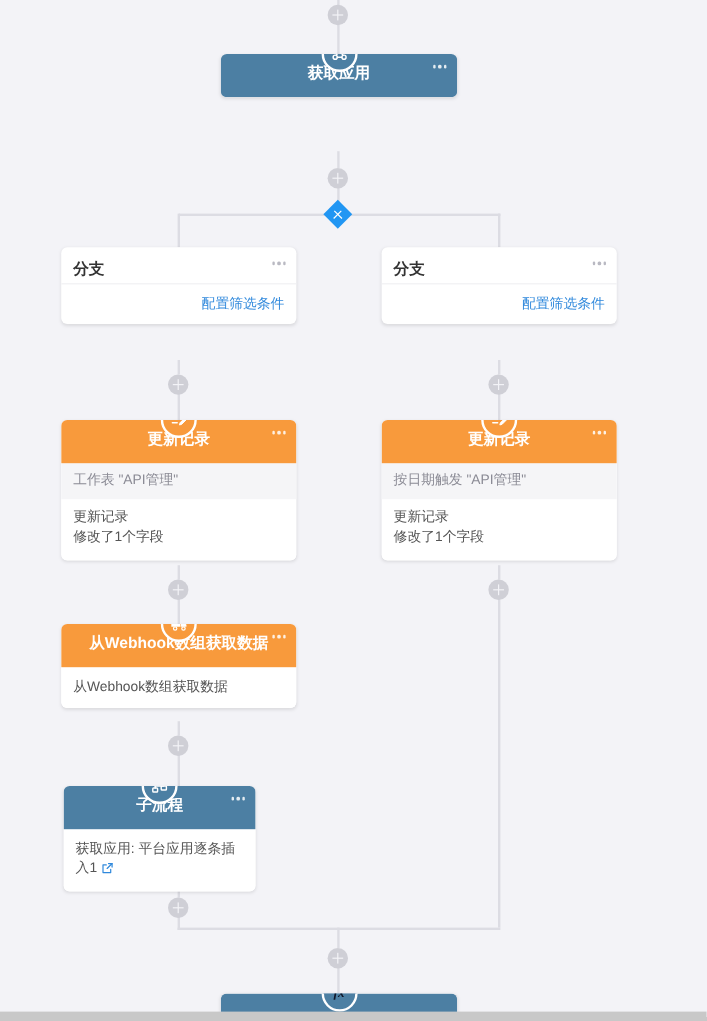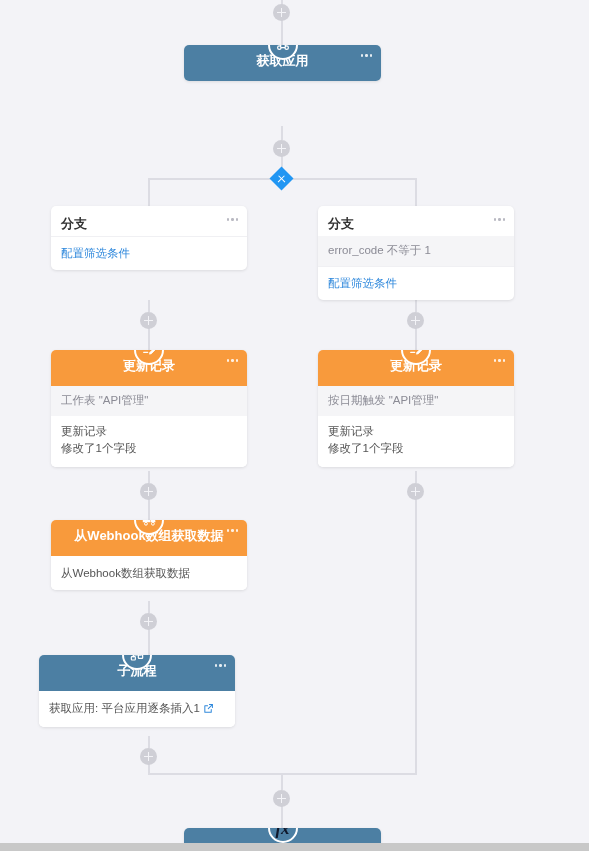--- a/index.html
+++ b/index.html
@@ -124,21 +124,21 @@
     align-items: center;
     justify-content: center;
     z-index: 8;
   }
   .node-icon.blue   { background: #4c7fa3; }
   .node-icon.orange { background: #f89a3c; }
   .node-icon.fxblue { background: #4c7fa3; }
   .node-icon svg { display: block; }
   .node-icon .fxtext {
     color: #0f172a;
-    font-size: 17px;
+    font-size: 11px;
     font-style: italic;
     font-family: Liberation Serif, serif;
     line-height: 1;
   }
 
   
   .node-body { background: #ffffff; }
   .body-sub {
     background: #f5f5f7;
     padding: 7px 10px;
@@ -157,20 +157,21 @@
     font-size: 11.5px;
     color: #555;
     line-height: 1.4;
   }
   .body-link {
     padding: 9px 10px;
     font-size: 11.5px;
     color: #3089dc;
     cursor: pointer;
     border-top: 1px solid #f0f0f3;
+    text-align: right;
   }
   .card-title-row {
     padding: 9px 10px 3px 10px;
     font-size: 13px;
     font-weight: bold;
     color: #333;
     position: relative;
   }
   .ext-link {
     display: inline-block;
@@ -244,21 +245,20 @@
 
   <div class="node" style="left:318px; top:206px; width:196px;">
     <div class="card-title-row">
       <span>分支</span>
       <div class="dots dark" style="top:12px;">
           <span></span>
           <span></span>
           <span></span>
         </div>
     </div>
-    <div class="body-sub">error_code 不等于 1</div>
     <div class="body-link">配置筛选条件</div>
   </div>
 
   <div class="vline" style="left:148px; top:300px; height:12px;"></div>
   <div class="plus-circle" style="left:140px; top:312px;"></div>
   <div class="vline" style="left:148px; top:328px; height:22px;"></div>
 
   <div class="vline" style="left:415px; top:300px; height:12px;"></div>
   <div class="plus-circle" style="left:407px; top:312px;"></div>
   <div class="vline" style="left:415px; top:328px; height:22px;"></div>
@@ -342,21 +342,21 @@
     </div>
     <div class="node-body">
       <div class="body-plain">从Webhook数组获取数据</div>
     </div>
   </div>
 
   <div class="vline" style="left:148px; top:601px; height:12px;"></div>
   <div class="plus-circle" style="left:140px; top:613px;"></div>
   <div class="vline" style="left:148px; top:629px; height:26px;"></div>
 
-  <div class="node" style="left:39px; top:655px; width:196px;">
+  <div class="node" style="left:53px; top:655px; width:160px;">
     <div class="node-header blue">
       <div class="node-icon blue">
         <svg width="16" height="16" viewBox="0 0 24 24" fill="none" stroke="#fff" stroke-width="1.8" stroke-linecap="round" stroke-linejoin="round">
           <rect x="3.5" y="3.5" width="6" height="5" rx="1"></rect>
           <rect x="14" y="12" width="6.5" height="5" rx="1"></rect>
           <rect x="3.5" y="14.5" width="6" height="5" rx="1"></rect>
           <path d="M6.5 8.5 V12 H17"></path>
           <path d="M6.5 12 V14.5"></path>
         </svg>
       </div>

